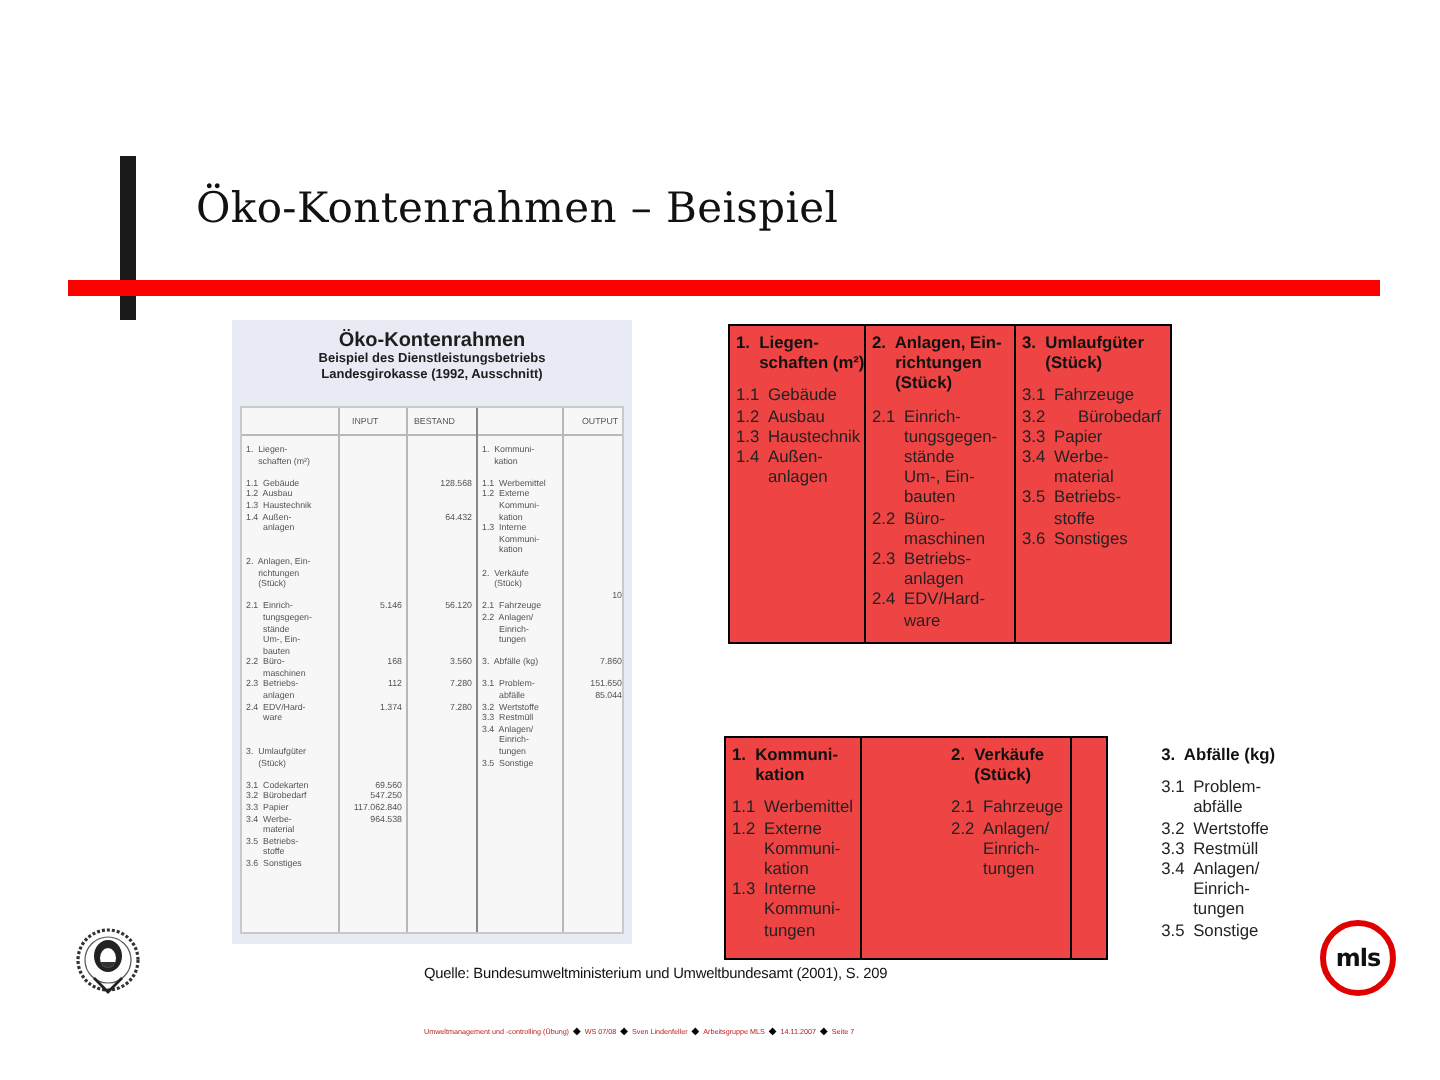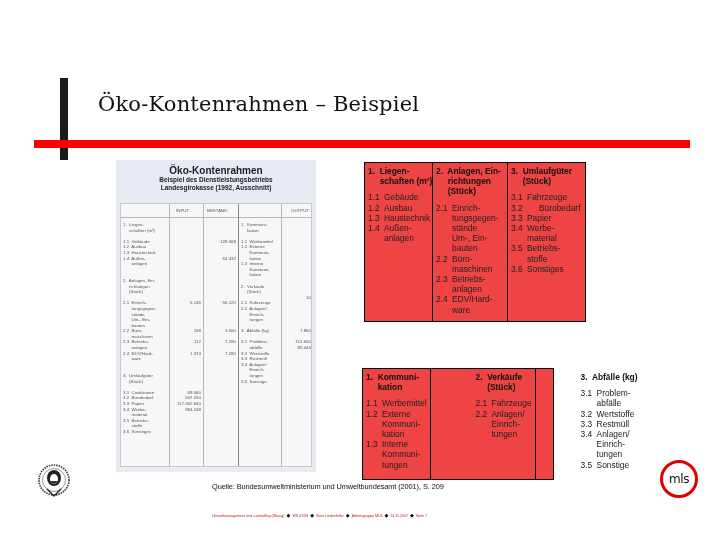--- a/index.html
+++ b/index.html
@@ -32,21 +32,21 @@
 
     .t1 { left: 364px; top: 162px; width: 222px; height: 160px; }
     .t2 { left: 362px; top: 368px; width: 192px; height: 112px; gap: 42px; }
 
     .source { position: absolute; left: 212px; top: 482px; font-size: 7.4px; color: #111; letter-spacing: -0.1px; }
     .footer { position: absolute; left: 212px; top: 512px; font-size: 3.6px; color: #b81c1c; white-space: nowrap; }
     .footer .sep { color: #000; font-size: 5px; margin: 0 2px; }
 
     .seal { position: absolute; left: 37px; top: 463px; width: 34px; height: 38px; }
     .mls { position: absolute; left: 660px; top: 460px; width: 38px; height: 38px; border-radius: 50%; border: 3.5px solid #e10000; display: flex; align-items: center; justify-content: center; }
-    .mls span { font-weight: normal; font-size: 12px; color: #111; font-family: "DejaVu Sans", sans-serif; letter-spacing: -0.5px; }
+    .mls span { font-weight: bold; font-size: 12px; color: #111; font-family: "DejaVu Sans", sans-serif; letter-spacing: -0.5px; }
   </style>
 </head>
 <body>
 
 <div class="vbar"></div>
 <div class="hbar"></div>
 <div class="title">Öko-Kontenrahmen – Beispiel</div>
 
 <div class="scan">
   <div class="scan-head">

